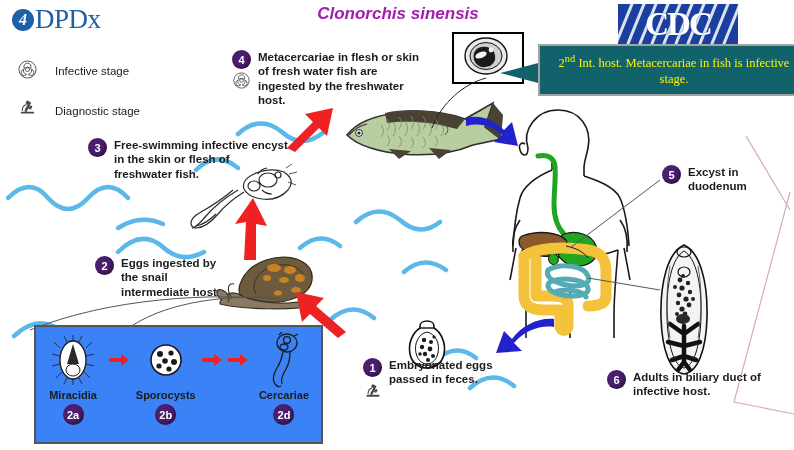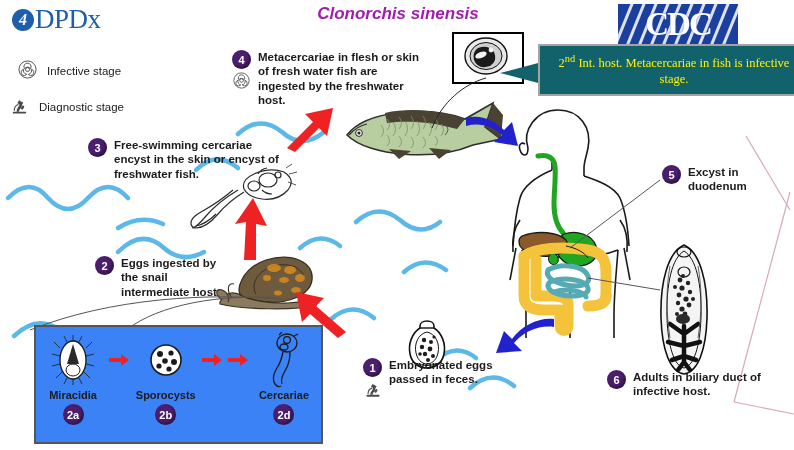--- a/index.html
+++ b/index.html
@@ -19,23 +19,23 @@
   #cdc-logo .stripes{position:absolute;inset:0;}
   #cdc-logo .stripes i{position:absolute;top:-14px;width:3px;height:70px;background:#fff;
       transform:rotate(22deg);opacity:.85;}
   #cdc-text{position:absolute;inset:0;display:flex;align-items:center;justify-content:center;
       font-family:"Liberation Serif",serif;font-weight:bold;font-size:33px;color:#fff;
       letter-spacing:-2px;text-shadow:0 0 1px #1b3f9e;}
   
   #title{left:268px;top:4px;width:260px;text-align:center;font-size:17px;font-weight:bold;
       font-style:italic;color:#a21caf;}
   
-  .legend-row{position:absolute;display:flex;align-items:center;gap:10px;font-size:11.5px;}
+  .legend-row{position:absolute;display:flex;align-items:center;gap:18px;font-size:11.5px;}
   #legend-infective{left:18px;top:60px;}
-  #legend-diagnostic{left:10px;top:96px;}
+  #legend-diagnostic{left:18px;top:96px;align-items:flex-end;}
   
   #callout{left:538px;top:44px;width:244px;height:48px;background:#12626b;
       border:2px solid #a3a3a3;padding-left:24px;}
   #callout-text{position:absolute;inset:0;display:flex;align-items:center;
       justify-content:center;text-align:center;color:#fff200;
       font-family:"Liberation Serif",serif;font-size:12.5px;line-height:1.25;padding:2px 8px;}
   #callout-tail{position:absolute;left:498px;top:60px;width:44px;height:26px;}
   
   .num{width:19px;height:19px;border-radius:50%;background:#4b1e6e;color:#fff;
       font-size:11px;font-weight:bold;display:flex;align-items:center;justify-content:center;
@@ -224,21 +224,21 @@
 <svg class="art" style="left:398px;top:76px;width:92px;height:58px;" viewBox="0 0 92 58">
   <path d="M88 2 C66 8 44 26 34 52" fill="none" stroke="#222" stroke-width="1"></path>
 </svg>
 
 <svg class="art" style="left:283px;top:104px;width:56px;height:48px;" viewBox="0 0 56 48">
   <path d="M4 44 L30 18 L22 10 L50 4 L44 32 L36 24 L12 48 Z" fill="#ee2222"></path>
 </svg>
 
 <div class="step" id="step3">
   <div class="num">3</div>
-  <div class="txt">Free-swimming cercariae encyst in the skin or encyst of freshwater fish.</div>
+  <div class="txt">Free-swimming infective encyst in the skin or flesh of freshwater fish.</div>
 </div>
 
 <svg class="art" style="left:188px;top:160px;width:112px;height:72px;" viewBox="0 0 112 72">
   <g fill="none" stroke="#2b2b2b" stroke-width="1.2">
     <path d="M96 12 q12 8 4 18 q-10 11 -26 9 q-14 -2 -18 -10 q-3 -9 10 -15 q16 -7 30 -2z"></path>
     <ellipse cx="80" cy="20" rx="9" ry="7"></ellipse>
     <ellipse cx="66" cy="26" rx="6" ry="5"></ellipse>
     <circle cx="90" cy="15" r="3"></circle>
     <path d="M56 32 q-16 10 -26 22 q-12 14 -22 14 q-4 0 -5 -4 q-1 -6 10 -12 q18 -10 32 -22"></path>
     <path d="M50 30 q-20 12 -32 26 q-10 12 -14 12"></path>

